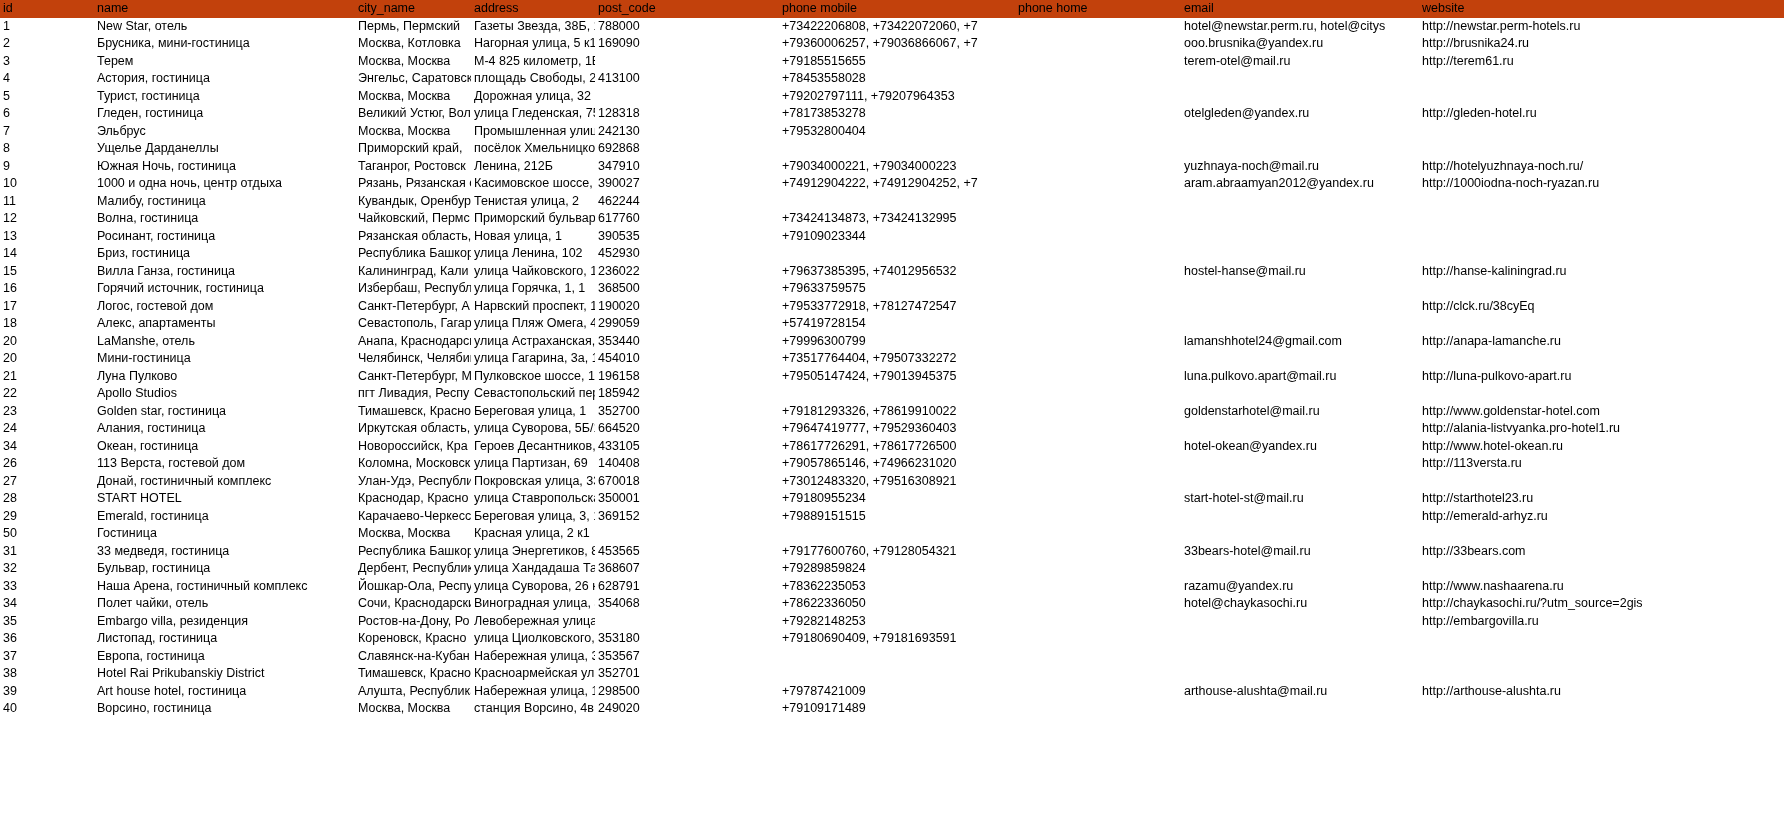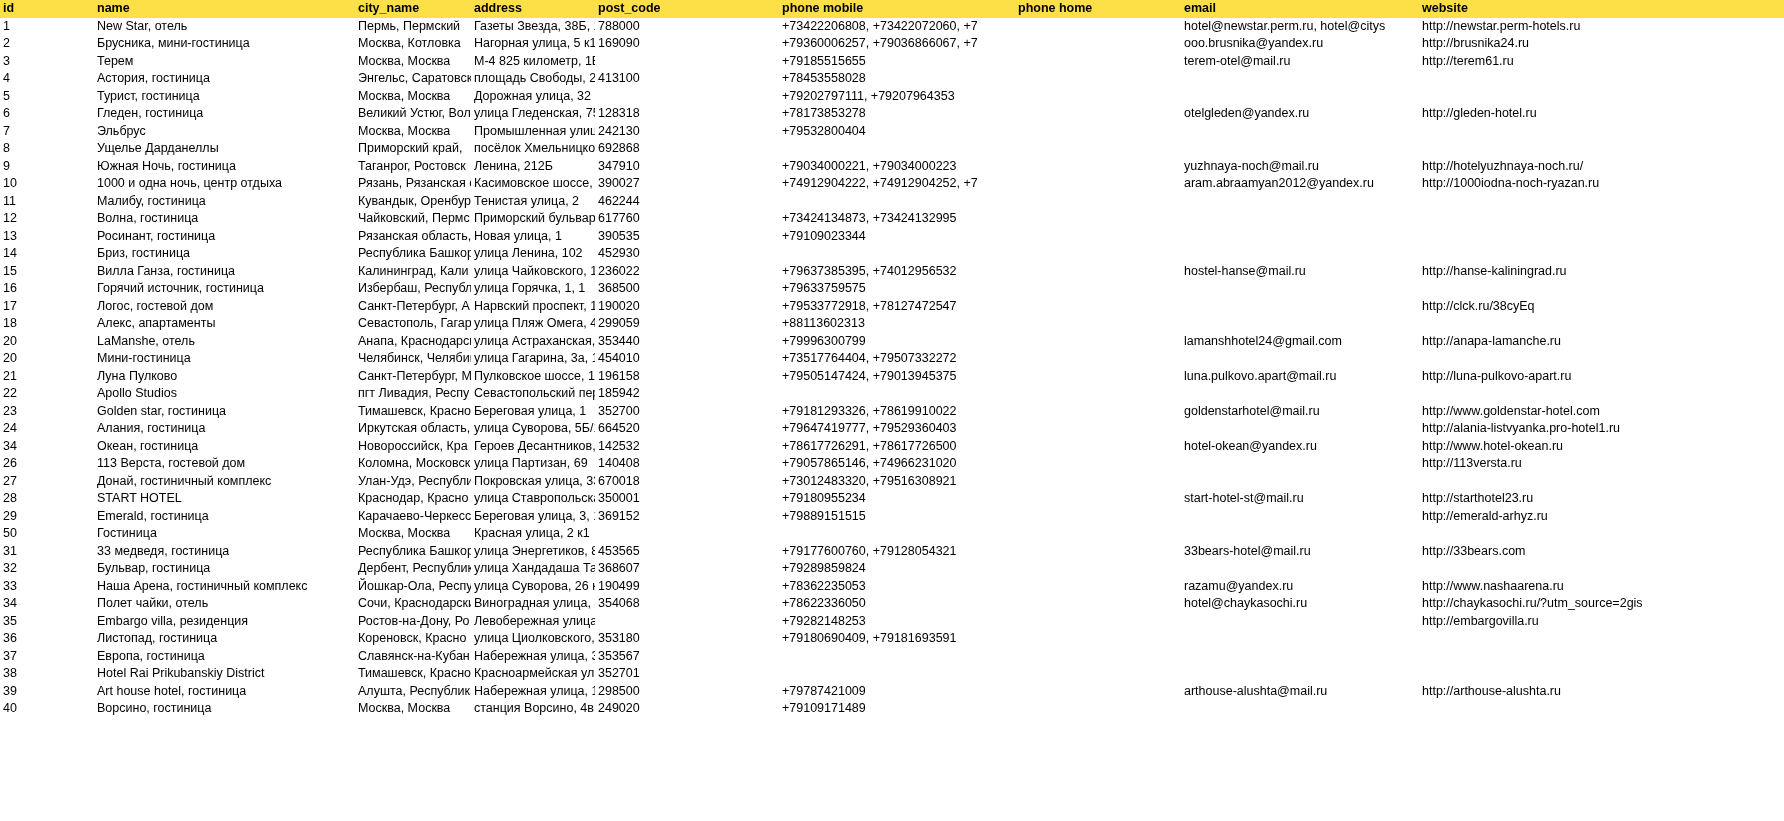--- a/index.html
+++ b/index.html
@@ -26,22 +26,22 @@
     line-height: 17.5px;
     overflow: hidden;
     white-space: nowrap;
     text-overflow: clip;
     vertical-align: bottom;
     font-weight: normal;
     text-align: left;
     border: 0;
   }
   tr.header-row td {
-    background: #fde047;
-    font-weight: bold;
+    background: #c2410c;
+    font-weight: normal;
   }
   td.c-id { width: 88px; text-align: right; padding-right: 6px; }
   tr.header-row td.c-id { text-align: left; padding-left: 3px; }
   td.c-name { width: 255px; }
   td.c-city { width: 110px; }
   td.c-address { width: 118px; }
   td.c-post { width: 178px; }
   td.c-mobile { width: 230px; }
   td.c-home { width: 160px; }
   td.c-email { width: 232px; }
@@ -249,21 +249,21 @@
         <td class="c-home"></td>
         <td class="c-email"></td>
         <td class="c-website">http://clck.ru/38cyEq</td>
       </tr>
       <tr>
         <td class="c-id">18</td>
         <td class="c-name">Алекс, апартаменты</td>
         <td class="c-city">Севастополь, Гагар</td>
         <td class="c-address">улица Пляж Омега, 4-</td>
         <td class="c-post">299059</td>
-        <td class="c-mobile">+88113602313</td>
+        <td class="c-mobile">+57419728154</td>
         <td class="c-home"></td>
         <td class="c-email"></td>
         <td class="c-website"></td>
       </tr>
       <tr>
         <td class="c-id">20</td>
         <td class="c-name">LaManshe, отель</td>
         <td class="c-city">Анапа, Краснодарск</td>
         <td class="c-address">улица Астраханская, </td>
         <td class="c-post">353440</td>
@@ -325,21 +325,21 @@
         <td class="c-mobile">+79647419777, +79529360403</td>
         <td class="c-home"></td>
         <td class="c-email"></td>
         <td class="c-website">http://alania-listvyanka.pro-hotel1.ru</td>
       </tr>
       <tr>
         <td class="c-id">34</td>
         <td class="c-name">Океан, гостиница</td>
         <td class="c-city">Новороссийск, Кра</td>
         <td class="c-address">Героев Десантников,</td>
-        <td class="c-post">142532</td>
+        <td class="c-post">433105</td>
         <td class="c-mobile">+78617726291, +78617726500</td>
         <td class="c-home"></td>
         <td class="c-email">hotel-okean@yandex.ru</td>
         <td class="c-website">http://www.hotel-okean.ru</td>
       </tr>
       <tr>
         <td class="c-id">26</td>
         <td class="c-name">113 Верста, гостевой дом</td>
         <td class="c-city">Коломна, Московск</td>
         <td class="c-address">улица Партизан, 69</td>
@@ -413,21 +413,21 @@
         <td class="c-mobile">+79289859824</td>
         <td class="c-home"></td>
         <td class="c-email"></td>
         <td class="c-website"></td>
       </tr>
       <tr>
         <td class="c-id">33</td>
         <td class="c-name">Наша Арена, гостиничный комплекс</td>
         <td class="c-city">Йошкар-Ола, Респу</td>
         <td class="c-address">улица Суворова, 26 к1</td>
-        <td class="c-post">190499</td>
+        <td class="c-post">628791</td>
         <td class="c-mobile">+78362235053</td>
         <td class="c-home"></td>
         <td class="c-email">razamu@yandex.ru</td>
         <td class="c-website">http://www.nashaarena.ru</td>
       </tr>
       <tr>
         <td class="c-id">34</td>
         <td class="c-name">Полет чайки, отель</td>
         <td class="c-city">Сочи, Краснодарски</td>
         <td class="c-address">Виноградная улица, 3</td>

